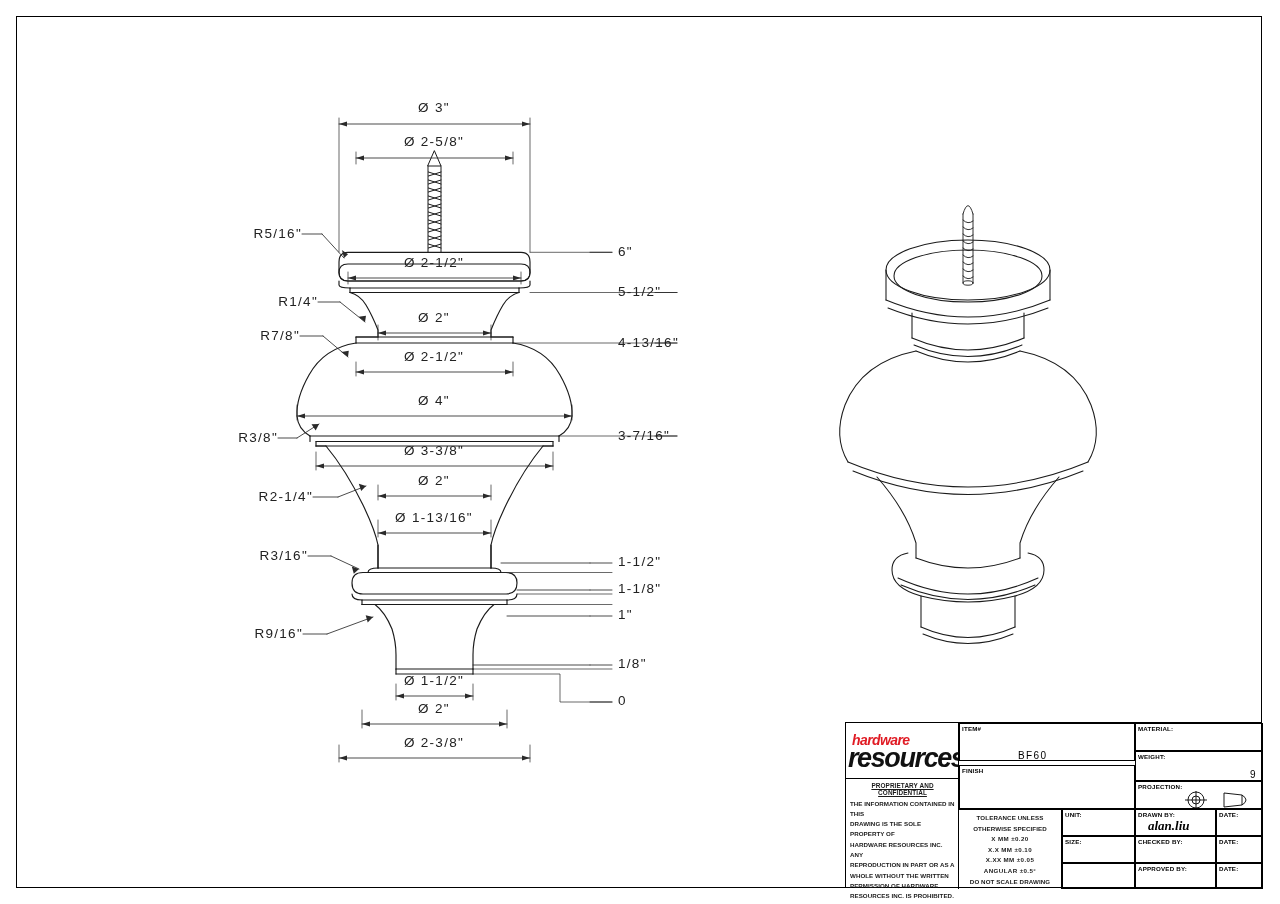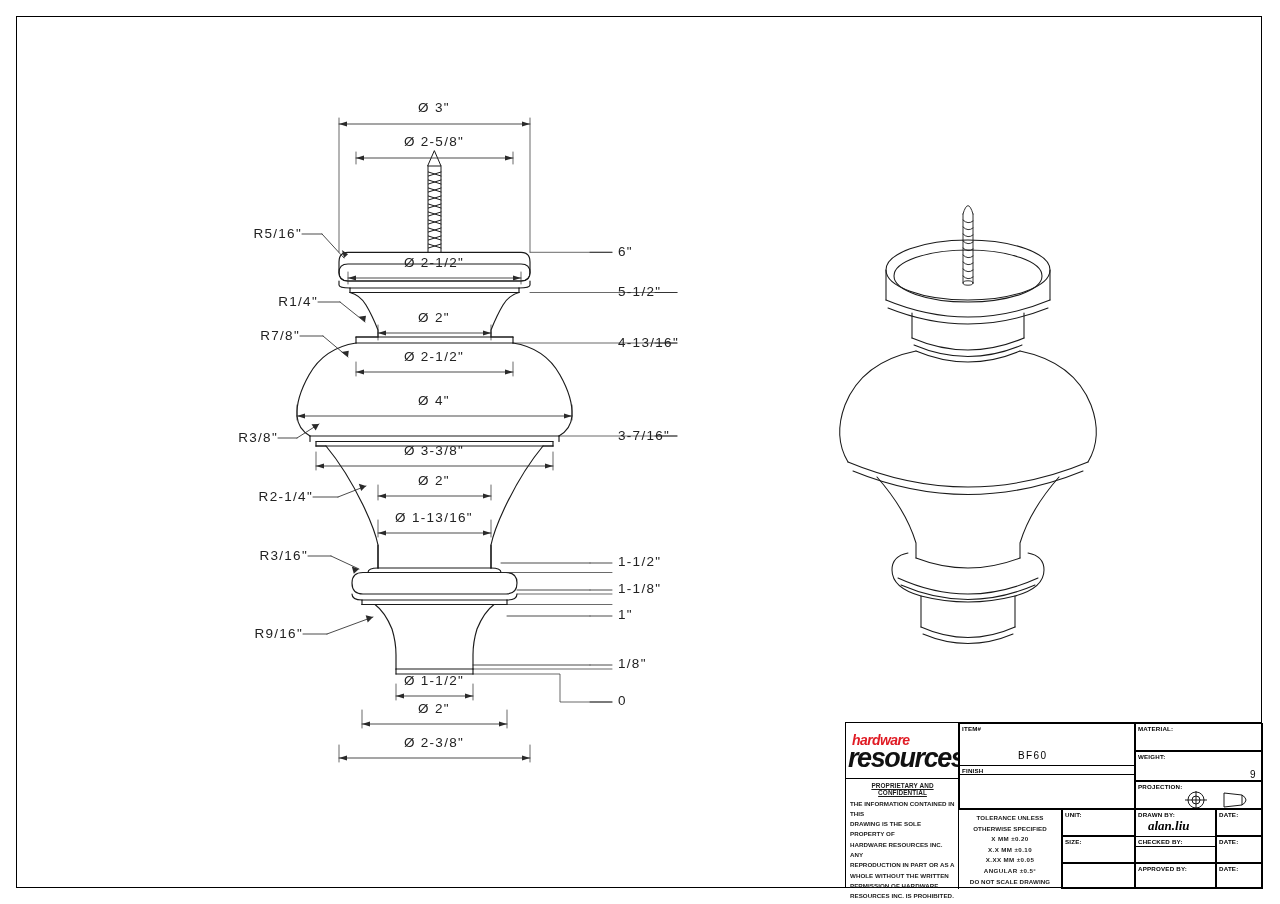--- a/index.html
+++ b/index.html
@@ -329,21 +329,21 @@
       <div class="hd">PROPRIETARY AND CONFIDENTIAL</div>
       <div class="bd">THE INFORMATION CONTAINED IN THIS</div>
       <div class="bd">DRAWING IS THE SOLE PROPERTY OF</div>
       <div class="bd">HARDWARE RESOURCES INC.  ANY</div>
       <div class="bd">REPRODUCTION IN PART OR AS A</div>
       <div class="bd">WHOLE  WITHOUT THE WRITTEN</div>
       <div class="bd">PERMISSION OF HARDWARE</div>
       <div class="bd">RESOURCES INC. IS PROHIBITED.</div>
     </div>
 
-    <div class="tbcell" style="left:113px;top:0;width:176px;height:52px;">
+    <div class="tbcell" style="left:113px;top:0;width:176px;height:38px;">
       <div class="tblabel">ITEM#</div>
       <div class="tbval" style="left:58px;top:26px;">BF60</div>
     </div>
 
     <div class="tbcell" style="left:113px;top:42px;width:176px;height:44px;">
       <div class="tblabel">FINISH</div>
     </div>
 
     <div class="tbcell" style="left:289px;top:0;width:128px;height:28px;">
       <div class="tblabel">MATERIAL:</div>
@@ -370,21 +370,21 @@
     <div class="tbcell" style="left:216px;top:86px;width:73px;height:27px;">
       <div class="tblabel">UNIT:</div>
     </div>
 
     <div class="tbcell" style="left:216px;top:113px;width:73px;height:27px;">
       <div class="tblabel">SIZE:</div>
     </div>
 
     <div class="tbcell" style="left:216px;top:140px;width:73px;height:26px;"></div>
 
-    <div class="tbcell" style="left:289px;top:86px;width:81px;height:38px;">
+    <div class="tbcell" style="left:289px;top:86px;width:81px;height:27px;">
       <div class="tblabel">DRAWN BY:</div>
       <div class="sig" style="left:12px;top:8px;">alan.liu</div>
     </div>
     <div class="tbcell" style="left:370px;top:86px;width:47px;height:27px;">
       <div class="tblabel">DATE:</div>
     </div>
 
     <div class="tbcell" style="left:289px;top:113px;width:81px;height:27px;">
       <div class="tblabel">CHECKED BY:</div>
     </div>

